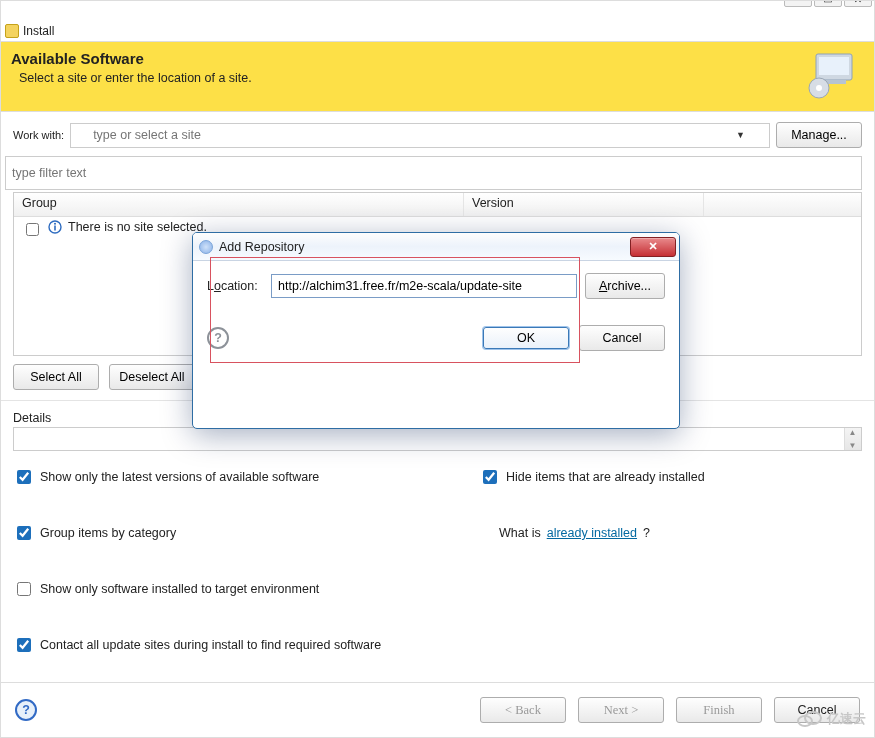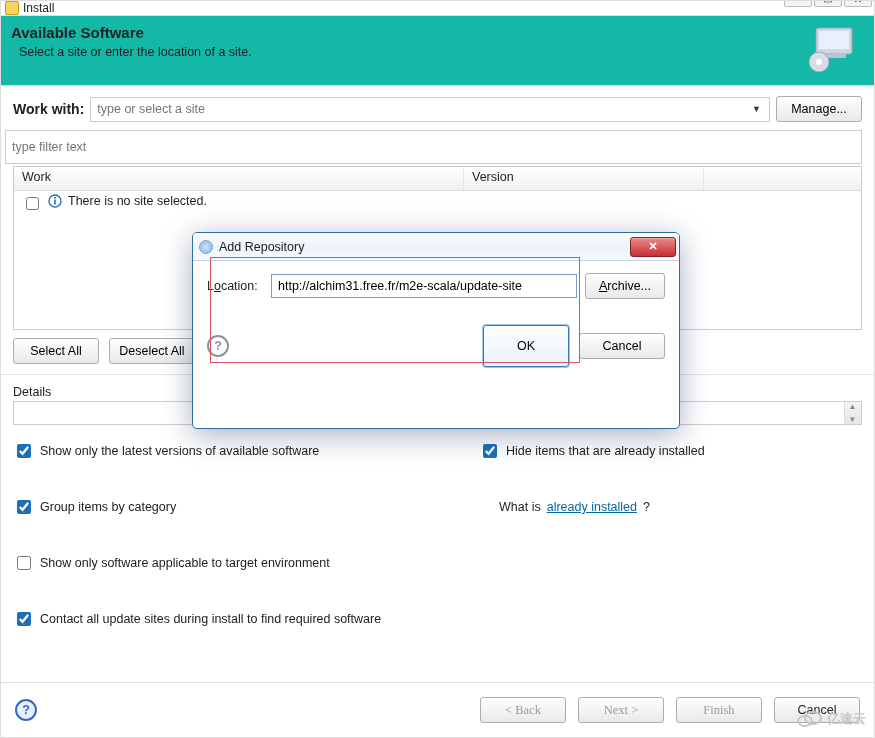--- a/index.html
+++ b/index.html
@@ -4,42 +4,43 @@
 <style>
   * { box-sizing: border-box; font-family: "Segoe UI", Tahoma, sans-serif; }
   body {
     margin: 0; padding: 0; width: 875px; height: 738px;
     background: #fff; overflow: hidden; font-size: 12.5px; color: #222;
     position: relative;
     border:1px solid #ddd;
   }
   
   .titlebar {
-    height: 15px; display:flex; align-items:center;
+    height: 21px; display:flex; align-items:center;
     padding:0 4px; font-size:12px; border-bottom:1px solid #ddd;
     background:#fff;
+    margin-top:20px;
   }
   .titlebar .icon { width:14px; height:14px; background:#f4d35e; border-radius:2px; margin-right:4px; border:1px solid #c5a21a;}
   .win-controls { position:absolute; top:-8px; right:2px; display:flex; gap:2px;}
   .win-btn { width:28px; height:14px; border:1px solid #bbb; background:#f3f3f3; border-radius:0 0 2px 2px; font-size:10px; text-align:center; line-height:11px;}
   
   .header {
-    background:#14b8a6; padding:8px 12px 6px 10px; border-bottom:1px solid #ddd;
+    background:#fde047; padding:8px 12px 6px 10px; border-bottom:1px solid #ddd;
     display:flex; justify-content:space-between; align-items:flex-start; height:70px;
   }
   .header h1 { font-size:15px; margin:0 0 4px 0; font-weight:bold;}
   .header .sub { font-size:12.5px; margin-left:8px;}
   .header-icon { width:60px; height:50px; position:relative;}
   .header-icon svg{ width:100%; height:100%;}
   
   .workrow { padding:10px 12px 4px 12px; display:flex; align-items:center; gap:6px;}
-  .workrow label{font-size:14px;font-weight:bold;}
+  .workrow label{font-size:11px;}
   .combo {
     flex:1; display:flex; align-items:center; background:#fff;
-    border:1px solid #ccc; height:25px; padding:0 4px;
+    border:1px solid #ccc; height:25px; padding:0 20px;
   }
   .combo input{ flex:1; border:none; outline:none; font-size:12.5px; background:transparent;}
   .combo .caret{ font-size:9px; color:#333; padding:0 4px;}
   .std-btn {
     min-width:86px; height:26px; background:linear-gradient(#fefefe,#e9e9e9);
     border:1px solid #adadad; border-radius:3px; font-size:12.5px; cursor:default;
     padding:0 8px;
   }
   
   .red-box{ border:1px solid #d8525f; padding:1px; border-radius:1px;}
@@ -121,21 +122,21 @@
   .red-inset{
     position:absolute; left:17px; top:24px; width:370px; height:106px;
     border:1px solid #d8525f; pointer-events:none;
   }
   .modal-footer{
     display:flex; align-items:center; padding:8px 14px 0 14px; gap:10px;
   }
   .modal-footer .help-ico{ width:22px; height:22px; border:2px solid #8d9299; color:#8d9299; border-radius:50%; font-weight:bold; display:flex; align-items:center; justify-content:center;}
   .modal-footer .spacer{flex:1;}
   .primary-ok{
-    min-width:86px; height:42px;
+    min-width:86px; height:22px;
     border:1px solid #3b79b7; background:linear-gradient(#fefefe,#eaf1fa);
     border-radius:3px; font-size:12.5px;
     box-shadow:0 0 0 1px #9fc3ea;
   }
 </style>
 </head>
 <body>
 
 
 
@@ -176,21 +177,21 @@
   </div>
   <button class="std-btn">Manage...</button>
 </div>
 
 
 <input class="filter-input" placeholder="type filter text" style="">
 
 
 <div class="table-frame">
   <div class="thead">
-    <div class="th name">Work</div>
+    <div class="th name">Group</div>
     <div class="th ver">Version</div>
     <div class="th last"></div>
   </div>
   <div class="trow">
     <input type="checkbox" class="chk" style="">
     <span class="info-ico">
       <svg viewBox="0 0 14 14">
           <circle cx="7" cy="7" r="6" fill="#fff" stroke="#2e6cc0" stroke-width="1.4"></circle>
           <rect x="6.2" y="5.5" width="1.6" height="5" fill="#2e6cc0"></rect>
           <circle cx="7" cy="3.8" r="1" fill="#2e6cc0"></circle>
@@ -230,21 +231,21 @@
     <input type="checkbox" checked="" style="">
     <span>Group items by category</span>
   </div>
   <div class="optitem" style="padding-left:20px;">
     <span>What is </span>
     <span class="link">already installed</span>
     <span>?</span>
   </div>
   <div class="optitem">
     <input type="checkbox" style="">
-    <span>Show only software applicable to target environment</span>
+    <span>Show only software installed to target environment</span>
   </div>
   <div></div>
   <div class="optitem">
     <input type="checkbox" checked="" style="">
     <span>Contact all update sites during install to find required software</span>
   </div>
 </div>
 
 
 <div class="footer">

